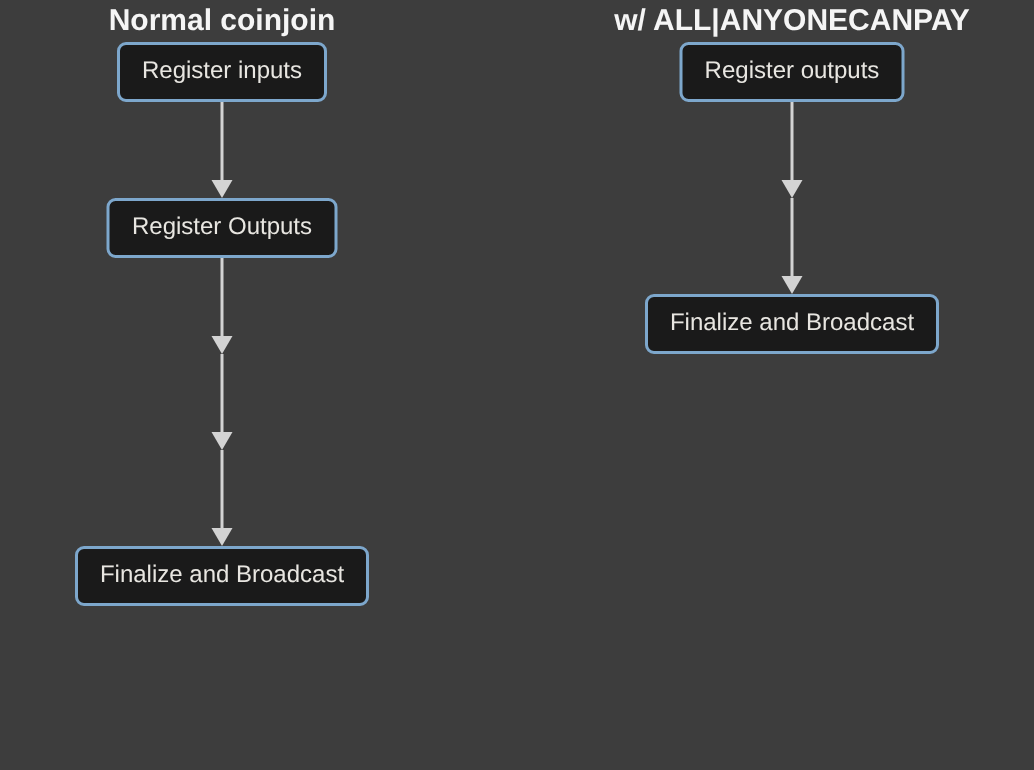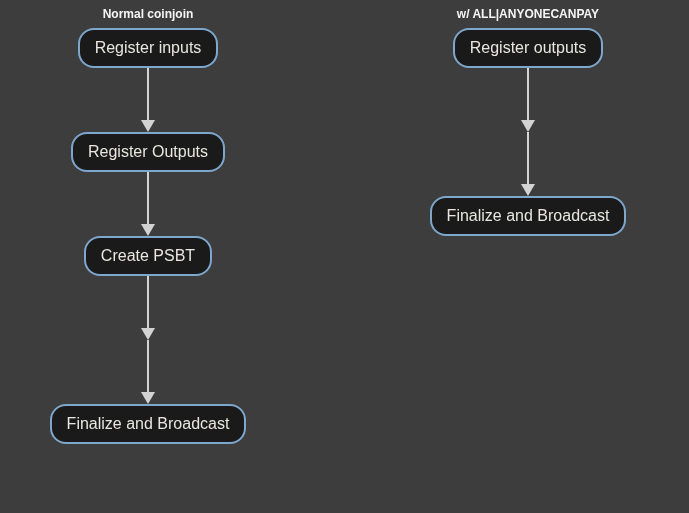--- a/index.html
+++ b/index.html
@@ -19,36 +19,36 @@
     top: 5px;
     width: 260px;
     display: flex;
     flex-direction: column;
     align-items: center;
   }
   .flow-column.left  { left: 18px; }
   .flow-column.right { left: 398px; justify-content: space-between; }
   .col-title {
     color: var(--title-text, #f5f5f5);
-    font-size: 12px;
+    font-size: 20px;
     font-weight: bold;
     line-height: 19px;
     margin-bottom: 4px;
     white-space: nowrap;
   }
   .flow-node {
     box-sizing: border-box;
     height: 40px;
     display: flex;
     align-items: center;
     justify-content: center;
     padding: 0 15px;
     background: var(--node-fill, #1a1a1a);
     border: 2px solid var(--node-border, #7da7cc);
-    border-radius: 16px;
+    border-radius: 6px;
     color: var(--node-text, #e8e6e1);
     font-size: 16px;
     white-space: nowrap;
   }
   .arrow {
     height: 64px;
     display: flex;
     flex-direction: column;
     align-items: center;
   }
@@ -78,21 +78,20 @@
       <div class="arrow-line"></div>
       <div class="arrow-head"></div>
     </div>
 
     <div class="flow-node">Register Outputs</div>
     <div class="arrow">
       <div class="arrow-line"></div>
       <div class="arrow-head"></div>
     </div>
 
-    <div class="flow-node">Create PSBT</div>
     <div class="arrow">
       <div class="arrow-line"></div>
       <div class="arrow-head"></div>
     </div>
 
     <div class="arrow">
       <div class="arrow-line"></div>
       <div class="arrow-head"></div>
     </div>
 

